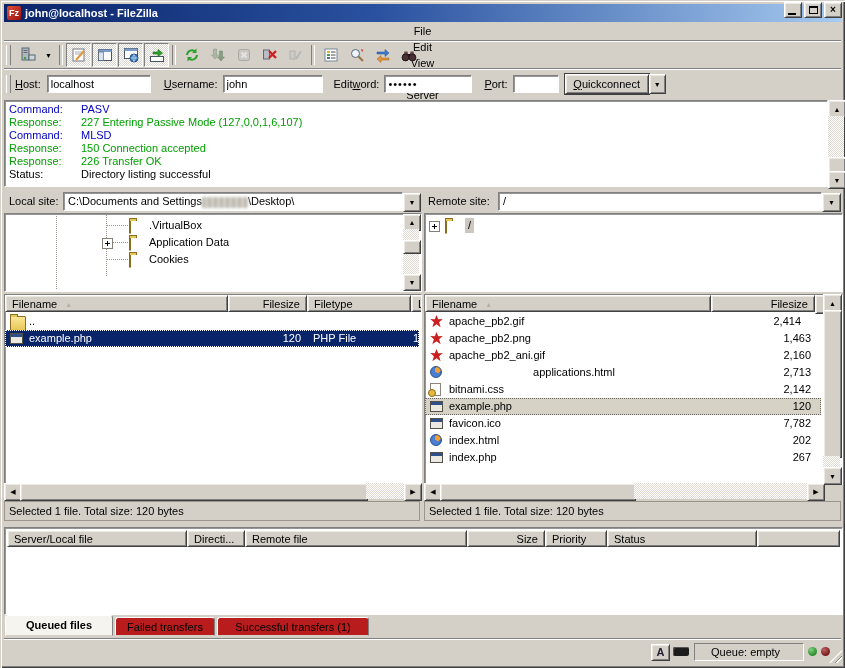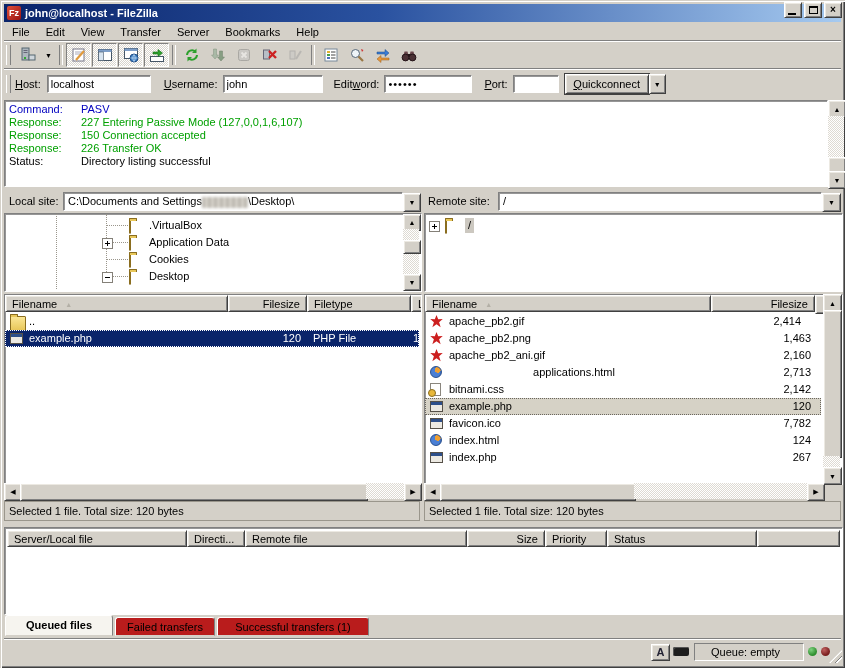--- a/index.html
+++ b/index.html
@@ -14,21 +14,21 @@
   .vgrip{width:3px;border-left:1px solid #fff;border-right:1px solid #808080;}
   
   .titlebar{left:4px;top:4px;width:837px;height:18px;background:linear-gradient(90deg,#0A246A,#2A52A0 45%,#A6CAF0);display:flex;align-items:center;padding-left:3px;box-sizing:border-box;}
   .fzicon{width:14px;height:14px;background:linear-gradient(135deg,#E05038,#9A1212);border-radius:2px;color:#fff;font-weight:bold;font-size:9px;line-height:14px;text-align:center;flex:0 0 auto;}
   .title-text{color:#fff;font-weight:bold;margin-left:4px;white-space:nowrap;}
   .winbtns{position:absolute;right:3px;top:2px;display:flex;gap:2px;}
   .wbtn{width:16px;height:14px;position:relative;display:flex;align-items:center;justify-content:center;font-size:10px;font-weight:bold;line-height:1;}
   .glyph-min{position:absolute;left:3px;bottom:2px;width:8px;height:2px;background:#000;}
   .glyph-max{width:9px;height:8px;border:1px solid #000;border-top:2px solid #000;box-sizing:border-box;}
   
-  .menubar{left:4px;top:23px;width:837px;height:18px;display:flex;align-items:center;}
+  .menubar{left:4px;top:23px;width:837px;height:18px;display:flex;align-items:center;flex-direction:column;}
   .menu-item{padding:2px 8px;}
   
   .toolbar{left:4px;top:42px;width:837px;height:26px;display:flex;align-items:center;gap:1px;}
   .tb{width:23px;height:22px;display:flex;align-items:center;justify-content:center;position:relative;border:1px solid transparent;}
   .tb.pressed{border-color:#808080 #fff #fff #808080;background:conic-gradient(#fff 25%,#D9D5CD 0 50%,#fff 0 75%,#D9D5CD 0) 0 0/2px 2px;}
   .tb.disabled{filter:grayscale(70%) opacity(.7);}
   .tb-dd{width:13px;height:22px;display:flex;align-items:center;justify-content:center;font-size:7px;}
   
   .qc{left:4px;top:70px;width:837px;height:28px;display:flex;align-items:center;}
   .qc label{white-space:nowrap;}
@@ -242,20 +242,21 @@
         <span><span></span><span class="key">Q</span><span>uickconnect</span></span>
       </span>
     <span class="qcbtn raised" style="width:17px;box-shadow:inset 1px 1px 0 #ECE9E2, inset -1px -1px 0 #808080;">
         <span style="font-size:7px;">▼</span>
       </span>
   </div>
 
   <div class="abs sunkenw" style="left:4px;top:100px;width:824px;height:87px;padding:2px 0 0 4px;box-sizing:border-box;overflow:hidden;">
     <div class="logline"><span class="loglabel c-cmd">Command:</span><span class="c-cmd">PASV</span></div>
     <div class="logline"><span class="loglabel c-resp">Response:</span><span class="c-resp">227 Entering Passive Mode (127,0,0,1,6,107)</span></div>
+    <div class="logline"><span class="loglabel c-cmd">Command:</span><span class="c-cmd">MLSD</span></div>
     <div class="logline"><span class="loglabel c-resp">Response:</span><span class="c-resp">150 Connection accepted</span></div>
     <div class="logline"><span class="loglabel c-resp">Response:</span><span class="c-resp">226 Transfer OK</span></div>
     <div class="logline"><span class="loglabel c-stat">Status:</span><span class="c-stat">Directory listing successful</span></div>
   </div>
 
   <div class="abs" style="left:828px;top:100px;width:16px;height:87px;">
     <span class="abs raised sbtn" style="left:0;top:0;width:16px;height:16px;">▲</span>
     <span class="abs track" style="left:0;top:16px;width:16px;height:55px;"></span>
     <span class="abs raised" style="left:0;top:57px;width:16px;height:14px;"></span>
     <span class="abs raised sbtn" style="left:0;top:71px;width:16px;height:16px;">▼</span>
@@ -285,26 +286,20 @@
       <span class="abs icon-folder" style="left:124px;top:4px;"></span>
       <span class="abs treelabel" style="left:144px;top:1px;">Application Data</span>
     </div>
 
     <div class="abs" style="left:0;top:37px;width:412px;height:17px;">
       <span class="abs doth" style="left:101px;top:8px;width:22px;"></span>
       <span class="abs icon-folder" style="left:124px;top:4px;"></span>
       <span class="abs treelabel" style="left:144px;top:1px;">Cookies</span>
     </div>
 
-    <div class="abs" style="left:0;top:54px;width:412px;height:17px;">
-      <span class="abs exp" style="left:97px;top:4px;"></span>
-      <span class="abs doth" style="left:108px;top:8px;width:15px;"></span>
-      <span class="abs icon-folder" style="left:124px;top:4px;"></span>
-      <span class="abs treelabel" style="left:144px;top:1px;">Desktop</span>
-    </div>
   </div>
 
   <div class="abs" style="left:403px;top:214px;width:16px;height:75px;">
     <span class="abs raised sbtn" style="left:0;top:0;width:16px;height:15px;">▲</span>
     <span class="abs track" style="left:0;top:15px;width:16px;height:45px;"></span>
     <span class="abs raised" style="left:0;top:26px;width:16px;height:12px;"></span>
     <span class="abs raised sbtn" style="left:0;top:60px;width:16px;height:15px;">▼</span>
   </div>
 
   <div class="abs sunkenw" style="left:424px;top:213px;width:417px;height:77px;">
@@ -382,21 +377,21 @@
       <span class="cell num" style="left:286px;width:100px;">120</span>
     </div>
     <div class="abs lrow" style="left:0;top:120px;width:396px;">
       <span class="fi fi-php"></span>
       <span class="cell" style="left:24px;width:250px;">favicon.ico</span>
       <span class="cell num" style="left:286px;width:100px;">7,782</span>
     </div>
     <div class="abs lrow" style="left:0;top:137px;width:396px;">
       <span class="fi fi-html"></span>
       <span class="cell" style="left:24px;width:250px;">index.html</span>
-      <span class="cell num" style="left:286px;width:100px;">124</span>
+      <span class="cell num" style="left:286px;width:100px;">202</span>
     </div>
     <div class="abs lrow" style="left:0;top:154px;width:396px;">
       <span class="fi fi-php"></span>
       <span class="cell" style="left:24px;width:250px;">index.php</span>
       <span class="cell num" style="left:286px;width:100px;">267</span>
     </div>
   </div>
 
   <div class="abs" style="left:823px;top:294px;width:17px;height:189px;">
     <span class="abs raised sbtn" style="left:0;top:0;width:17px;height:16px;">▲</span>

